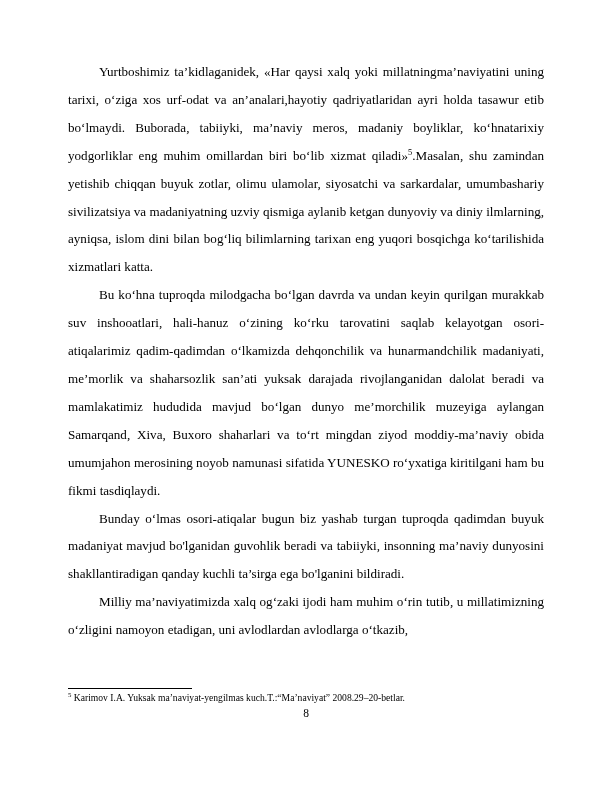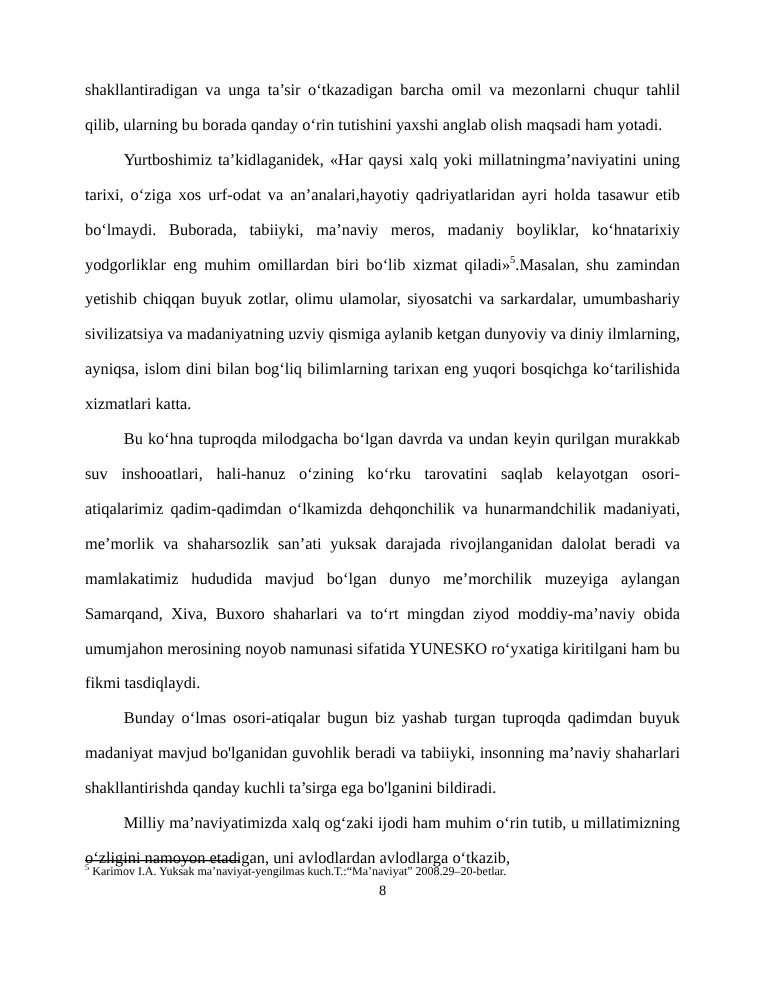--- a/index.html
+++ b/index.html
@@ -92,27 +92,26 @@
     line-height: 14px;
   }
 </style>
 </head>
 <body>
 
 <div class="page">
 
   <div class="body-text">
 
-    <p class="para no-indent">shakllantiradigan va unga ta’sir o‘tkazadigan barcha omil va mezonlarni chuqur tahlil qilib, ularning bu borada qanday o‘rin tutishini yaxshi anglab olish maqsadi ham yotadi.</p>
 
     <p class="para"><span>Yurtboshimiz ta’kidlaganidek, «Har qaysi xalq yoki millatningma’naviyatini uning tarixi, o‘ziga xos urf-odat va an’analari,hayotiy qadriyatlaridan ayri holda tasawur etib bo‘lmaydi. Buborada, tabiiyki, ma’naviy meros, madaniy boyliklar, ko‘hnatarixiy yodgorliklar eng muhim omillardan biri bo‘lib xizmat qiladi»</span><sup class="fnref">5</sup><span>.Masalan, shu zamindan yetishib chiqqan buyuk zotlar, olimu ulamolar, siyosatchi va sarkardalar, umumbashariy sivilizatsiya va madaniyatning uzviy qismiga aylanib ketgan dunyoviy va diniy ilmlarning, ayniqsa, islom dini bilan bog‘liq bilimlarning tarixan eng yuqori bosqichga ko‘tarilishida xizmatlari katta.</span></p>
 
     <p class="para">Bu ko‘hna tuproqda milodgacha bo‘lgan davrda va undan keyin qurilgan murakkab suv inshooatlari, hali-hanuz o‘zining ko‘rku tarovatini saqlab kelayotgan osori-atiqalarimiz qadim-qadimdan o‘lkamizda dehqonchilik va hunarmandchilik madaniyati, me’morlik va shaharsozlik san’ati yuksak darajada rivojlanganidan dalolat beradi va mamlakatimiz hududida mavjud bo‘lgan dunyo me’morchilik muzeyiga aylangan Samarqand, Xiva, Buxoro shaharlari va to‘rt mingdan ziyod moddiy-ma’naviy obida umumjahon merosining noyob namunasi sifatida YUNESKO ro‘yxatiga kiritilgani ham bu fikmi tasdiqlaydi.</p>
 
-    <p class="para">Bunday o‘lmas osori-atiqalar bugun biz yashab turgan tuproqda qadimdan buyuk madaniyat mavjud bo'lganidan guvohlik beradi va tabiiyki, insonning ma’naviy shaharlari shakllantirishda qanday kuchli ta’sirga ega bo'lganini bildiradi.</p>
+    <p class="para">Bunday o‘lmas osori-atiqalar bugun biz yashab turgan tuproqda qadimdan buyuk madaniyat mavjud bo'lganidan guvohlik beradi va tabiiyki, insonning ma’naviy dunyosini shakllantiradigan qanday kuchli ta’sirga ega bo'lganini bildiradi.</p>
 
     <p class="para">Milliy ma’naviyatimizda xalq og‘zaki ijodi ham muhim o‘rin tutib, u millatimizning o‘zligini namoyon etadigan, uni avlodlardan avlodlarga o‘tkazib,</p>
 
   </div>
 
   <div class="footnote-area">
     <div class="footnote-rule"></div>
     <p class="footnote-text"><sup>5</sup><span> Karimov I.A. Yuksak ma’naviyat-yengilmas kuch.T.:“Ma’naviyat” 2008.29–20-betlar.</span></p>
   </div>
 

